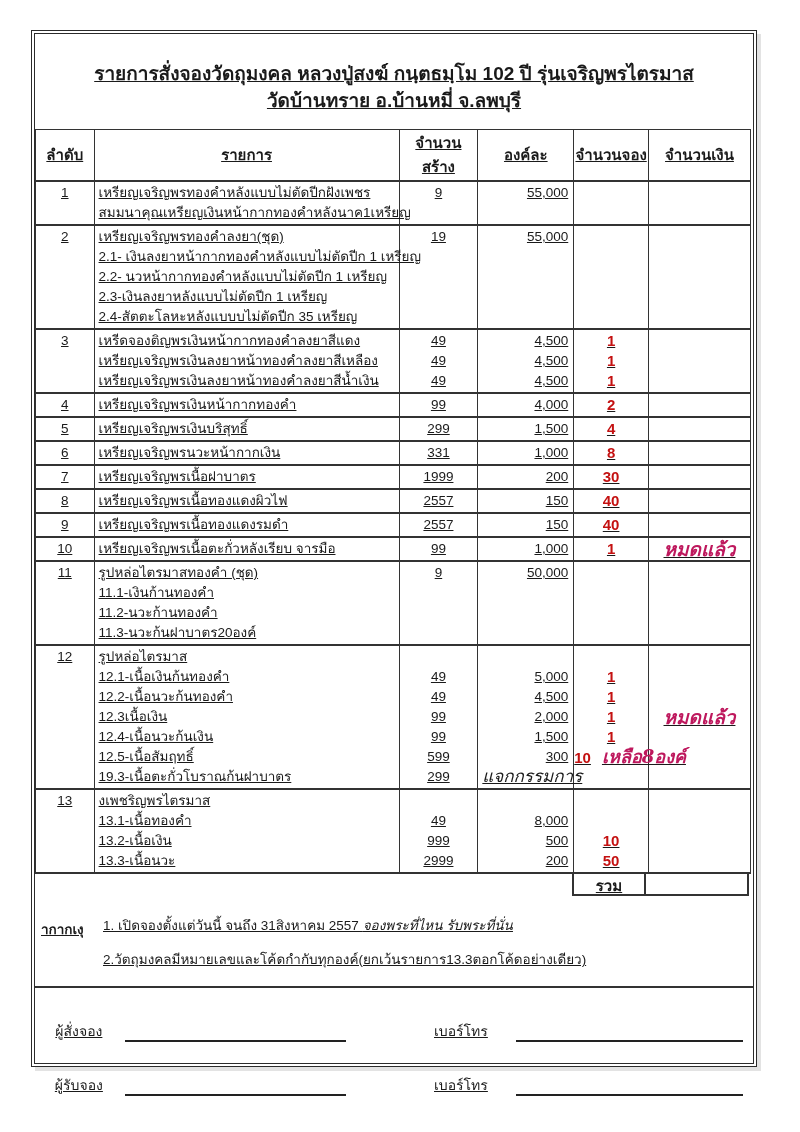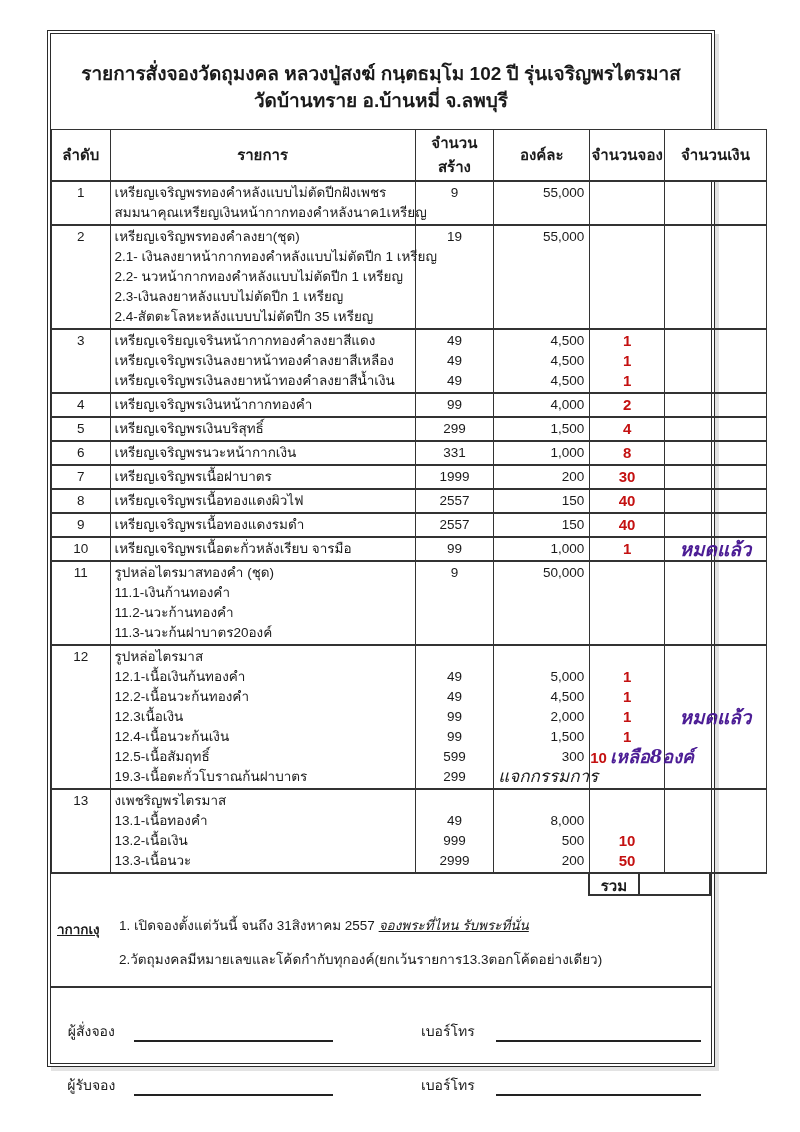--- a/index.html
+++ b/index.html
@@ -1,33 +1,33 @@
 <!DOCTYPE html>
 <html><head>
 <meta charset="utf-8">
 <style>
   html,body{margin:0;padding:0;background:#fff;}
   body{width:800px;height:1132px;position:relative;font-family:"Liberation Sans",sans-serif;color:#1a1a1a;}
-  .frame{position:absolute;left:47px;top:30px;width:668px;height:1037px;border:4px double #2b2b2b;box-shadow:4px 4px 0 #e3e3e3;box-sizing:border-box;background:#fff;}
+  .frame{position:absolute;left:31px;top:30px;width:726px;height:1037px;border:4px double #2b2b2b;box-shadow:4px 4px 0 #e3e3e3;box-sizing:border-box;background:#fff;text-decoration:underline;}
   .title{ text-align:center;font-weight:bold;font-size:19px;line-height:27px;margin-top:26px;}
   
   table.order{border-collapse:collapse;margin:15px 0 0 0;table-layout:fixed;width:716px;}
   table.order th, table.order td{border:1px solid #333;border-bottom:2px solid #333;vertical-align:top;padding:1px 0;}
   table.order th{height:24px;font-size:15px;font-weight:bold;vertical-align:middle;background:#fff;}
   .w-no{width:58px}.w-desc{width:302px}.w-made{width:78px}.w-price{width:95px}.w-resv{width:74px}.w-money{width:101px}
   .line{height:20px;line-height:20px;font-size:13.5px;white-space:nowrap;}
   .line.d{text-align:left;padding-left:4px;}
   .line.m{text-align:center;font-size:13.5px;}
   .line.p{text-align:right;padding-right:5px;}
   .line.r{text-align:center;overflow:visible;}
   .line.mo{text-align:center;overflow:visible;}
   .num{text-align:center;font-size:13.5px;}
   .red{color:#c41111;font-weight:bold;font-size:15px;font-family:"Liberation Sans",sans-serif;}
-  .blue{color:#4c1d95;font-weight:bold;font-style:italic;font-size:19px;font-family:"DejaVu Serif",serif;white-space:nowrap;position:relative;z-index:2;}
-  .blue.rn{margin-left:3px;font-size:18px;}
+  .blue{color:#be185d;font-weight:bold;font-style:italic;font-size:19px;font-family:"DejaVu Serif",serif;white-space:nowrap;position:relative;z-index:2;}
+  .blue.rn{margin-left:11px;font-size:18px;}
   .pi{font-style:italic;text-align:left;padding-left:4px;font-size:17px;}
   
   .total-row{display:flex;margin:-2px 0 0 537px;position:relative;z-index:1;}
   .total-label{width:74px;height:24px;line-height:24px;border:2px solid #333;text-align:center;font-weight:bold;font-size:15px;box-sizing:border-box;}
   .total-amount{width:103px;height:24px;border:2px solid #333;border-left:none;box-sizing:border-box;}
   
   .notes{margin:20px 0 0 6px;font-size:13.5px;position:relative;}
   .notes-label{position:absolute;left:0;top:2px;text-decoration:underline;font-weight:bold;}
   .note-line{margin-left:62px;line-height:20px;}
   .note-line.second{margin-top:14px;}
@@ -133,21 +133,21 @@
             <div class="line mo"></div>
             <div class="line mo"></div>
             <div class="line mo"></div>
           </td>
         </tr>
         <tr>
           <td>
             <div class="line num">3</div>
           </td>
           <td>
-            <div class="line d">เหรียญเจริยญเจรินหน้ากากทองคำลงยาสีแดง</div>
+            <div class="line d">เหรีดจองติญพรเงินหน้ากากทองคำลงยาสีแดง</div>
             <div class="line d">เหรียญเจริญพรเงินลงยาหน้าทองคำลงยาสีเหลือง</div>
             <div class="line d">เหรียญเจริญพรเงินลงยาหน้าทองคำลงยาสีน้ำเงิน</div>
           </td>
           <td>
             <div class="line m">49</div>
             <div class="line m">49</div>
             <div class="line m">49</div>
           </td>
           <td>
             <div class="line p">4,500</div>

